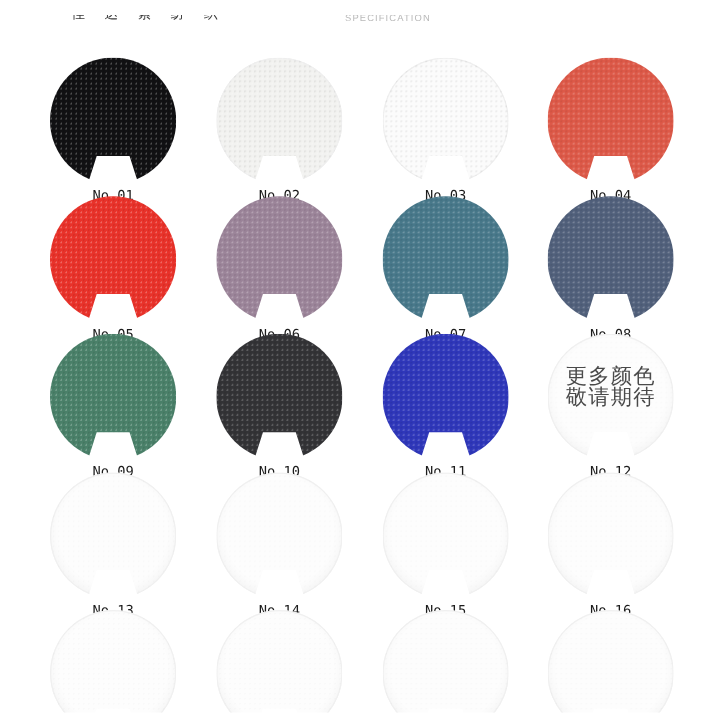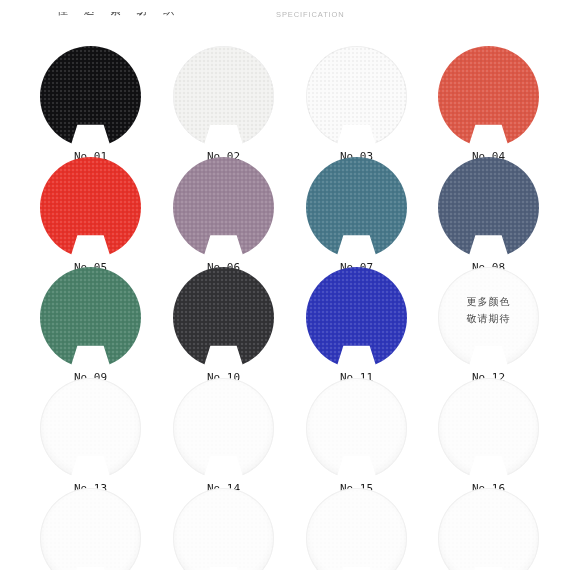--- a/index.html
+++ b/index.html
@@ -128,21 +128,21 @@
     white-space: nowrap;
   }
 
   .swatch-note {
     position: absolute;
     left: 0;
     width: 101px;
     top: 26px;
     text-align: center;
     font-family: "DejaVu Sans", sans-serif;
-    font-size: 10px;
+    font-size: 17px;
     line-height: 17px;
     letter-spacing: 1px;
     color: #4a4a4a;
     white-space: nowrap;
     pointer-events: none;
   }
 </style>
 </head>
 <body>
 

